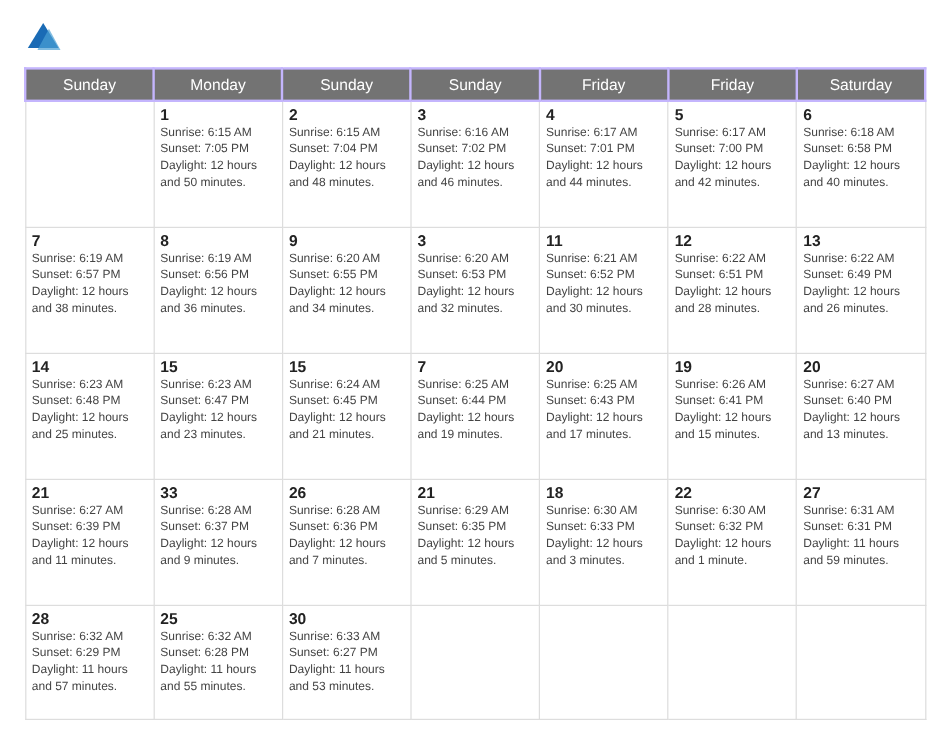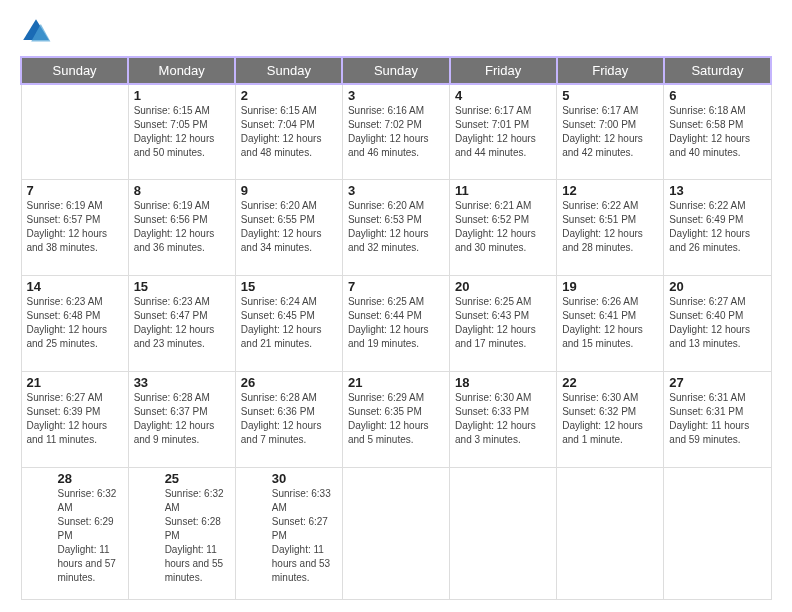--- a/index.html
+++ b/index.html
@@ -92,21 +92,20 @@
     .day-info {
       font-size: 10px;
       color: #444;
       line-height: 1.4;
     }
     .empty-cell {
       background: #fff;
     }
     .last-row td {
       height: 80px;
-      padding-left: 36px;
     }
   </style>
 </head>
 <body>
 
 <div class="page">
   <div class="header">
     <div class="logo">
       <svg class="logo-icon" viewBox="0 0 40 40">
         <polygon points="20,4 36,30 4,30" fill="#1a6bb5"></polygon>

